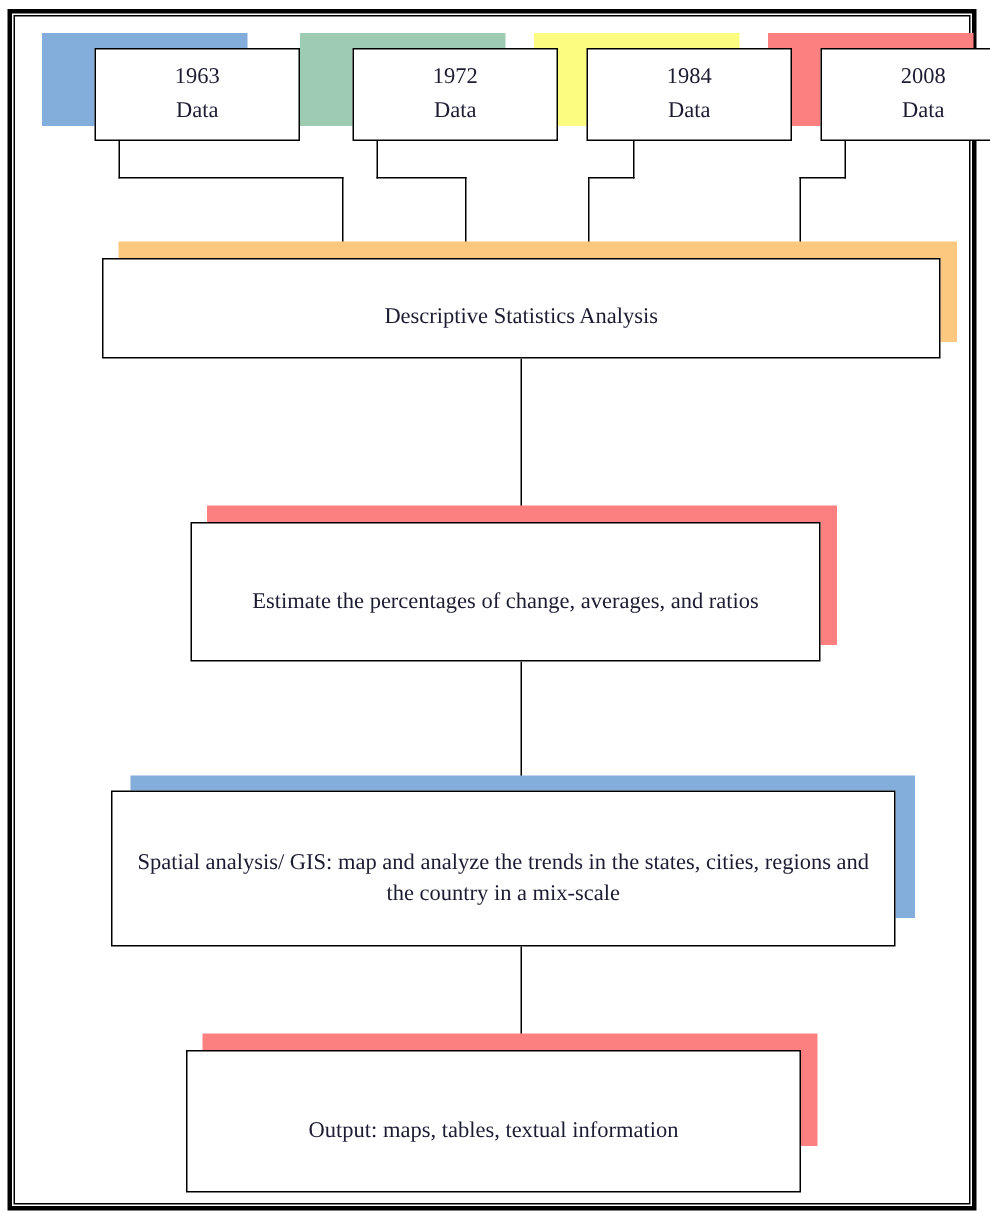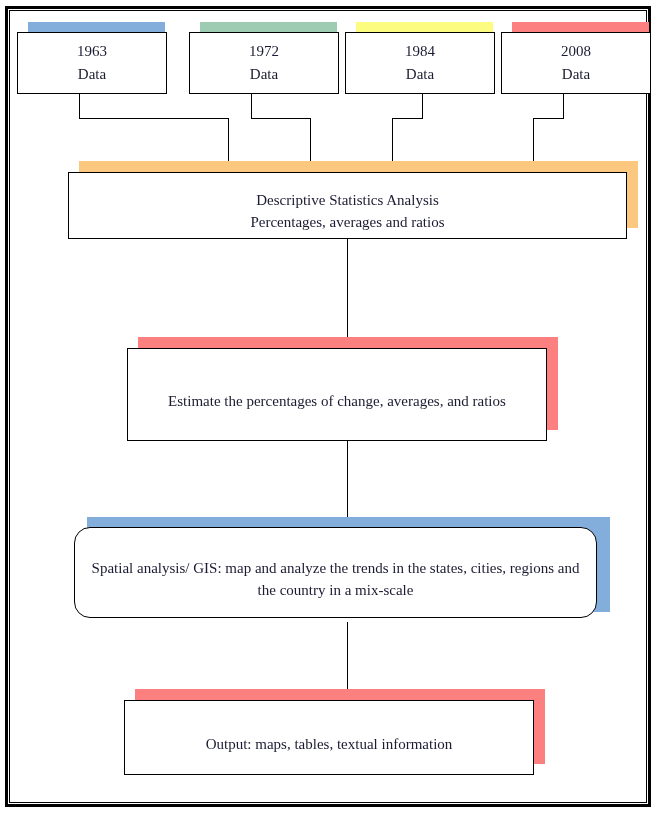--- a/index.html
+++ b/index.html
@@ -71,41 +71,41 @@
     display: block;
     width: 100%;
     text-align: center;
     color: #1b1b32;
     line-height: 1.42;
     padding: 0 8px;
     box-sizing: border-box;
   }
 
   
-  .node-source .box   { width: 150px; height: 62px; }
+  .node-source .box   { width: 137px; height: 62px; margin-left: 46px; }
   .node-source .shadow{ left: 11px; top: -10px; width: 137px; height: 62px; }
   .node-source .label { font-size: 15px; line-height: 1.55; }
 
   
   #node-descriptive .box    { width: 559px; height: 67px; }
   #node-descriptive .shadow { left: 11px; top: -11px; width: 559px; height: 67px; }
   #node-descriptive .label  { font-size: 15px; padding-top: 12px; }
 
   
   #node-estimate .box    { width: 420px; height: 93px; }
   #node-estimate .shadow { left: 11px; top: -11px; width: 420px; height: 93px; }
   #node-estimate .label  { font-size: 15px; padding-top: 14px; }
 
   
-  #node-spatial .box    { width: 523px; height: 91px; border-radius: 16px; }
+  #node-spatial .box    { width: 523px; height: 104px; }
   #node-spatial .shadow { left: 13px; top: -10px; width: 523px; height: 95px; }
   #node-spatial .label  { font-size: 15px; padding-top: 14px; }
 
   
-  #node-output .box    { width: 410px; height: 75px; }
+  #node-output .box    { width: 410px; height: 95px; }
   #node-output .shadow { left: 11px; top: -11px; width: 410px; height: 75px; }
   #node-output .label  { font-size: 15px; padding-top: 14px; }
 
   
   .conn {
     position: absolute;
     background: #000000;
     z-index: 0;
   }
   .conn-v { width: 1px; }
@@ -165,21 +165,21 @@
   <div class="node node-source" id="node-src-2013" style="left:501px; top:32px;">
     <div class="shadow" style="background:#FC8080;"></div>
     <div class="box v-center">
       <span class="label"><span>2008</span><br><span>Data</span></span>
     </div>
   </div>
 
   <div class="node" id="node-descriptive" style="left:68px; top:172px;">
     <div class="shadow" style="background:#FCC77F;"></div>
     <div class="box v-top">
-      <span class="label"><span>Descriptive Statistics Analysis</span><br><span>Percentages, averages and ratios</span></span>
+      <span class="label"><span>Descriptive Statistics Analysis</span><br></span>
     </div>
   </div>
 
   <div class="node" id="node-estimate" style="left:127px; top:348px;">
     <div class="shadow" style="background:#FC8080;"></div>
     <div class="box v-top">
       <span class="label">Estimate the percentages of change, averages, and ratios</span>
     </div>
   </div>
 

